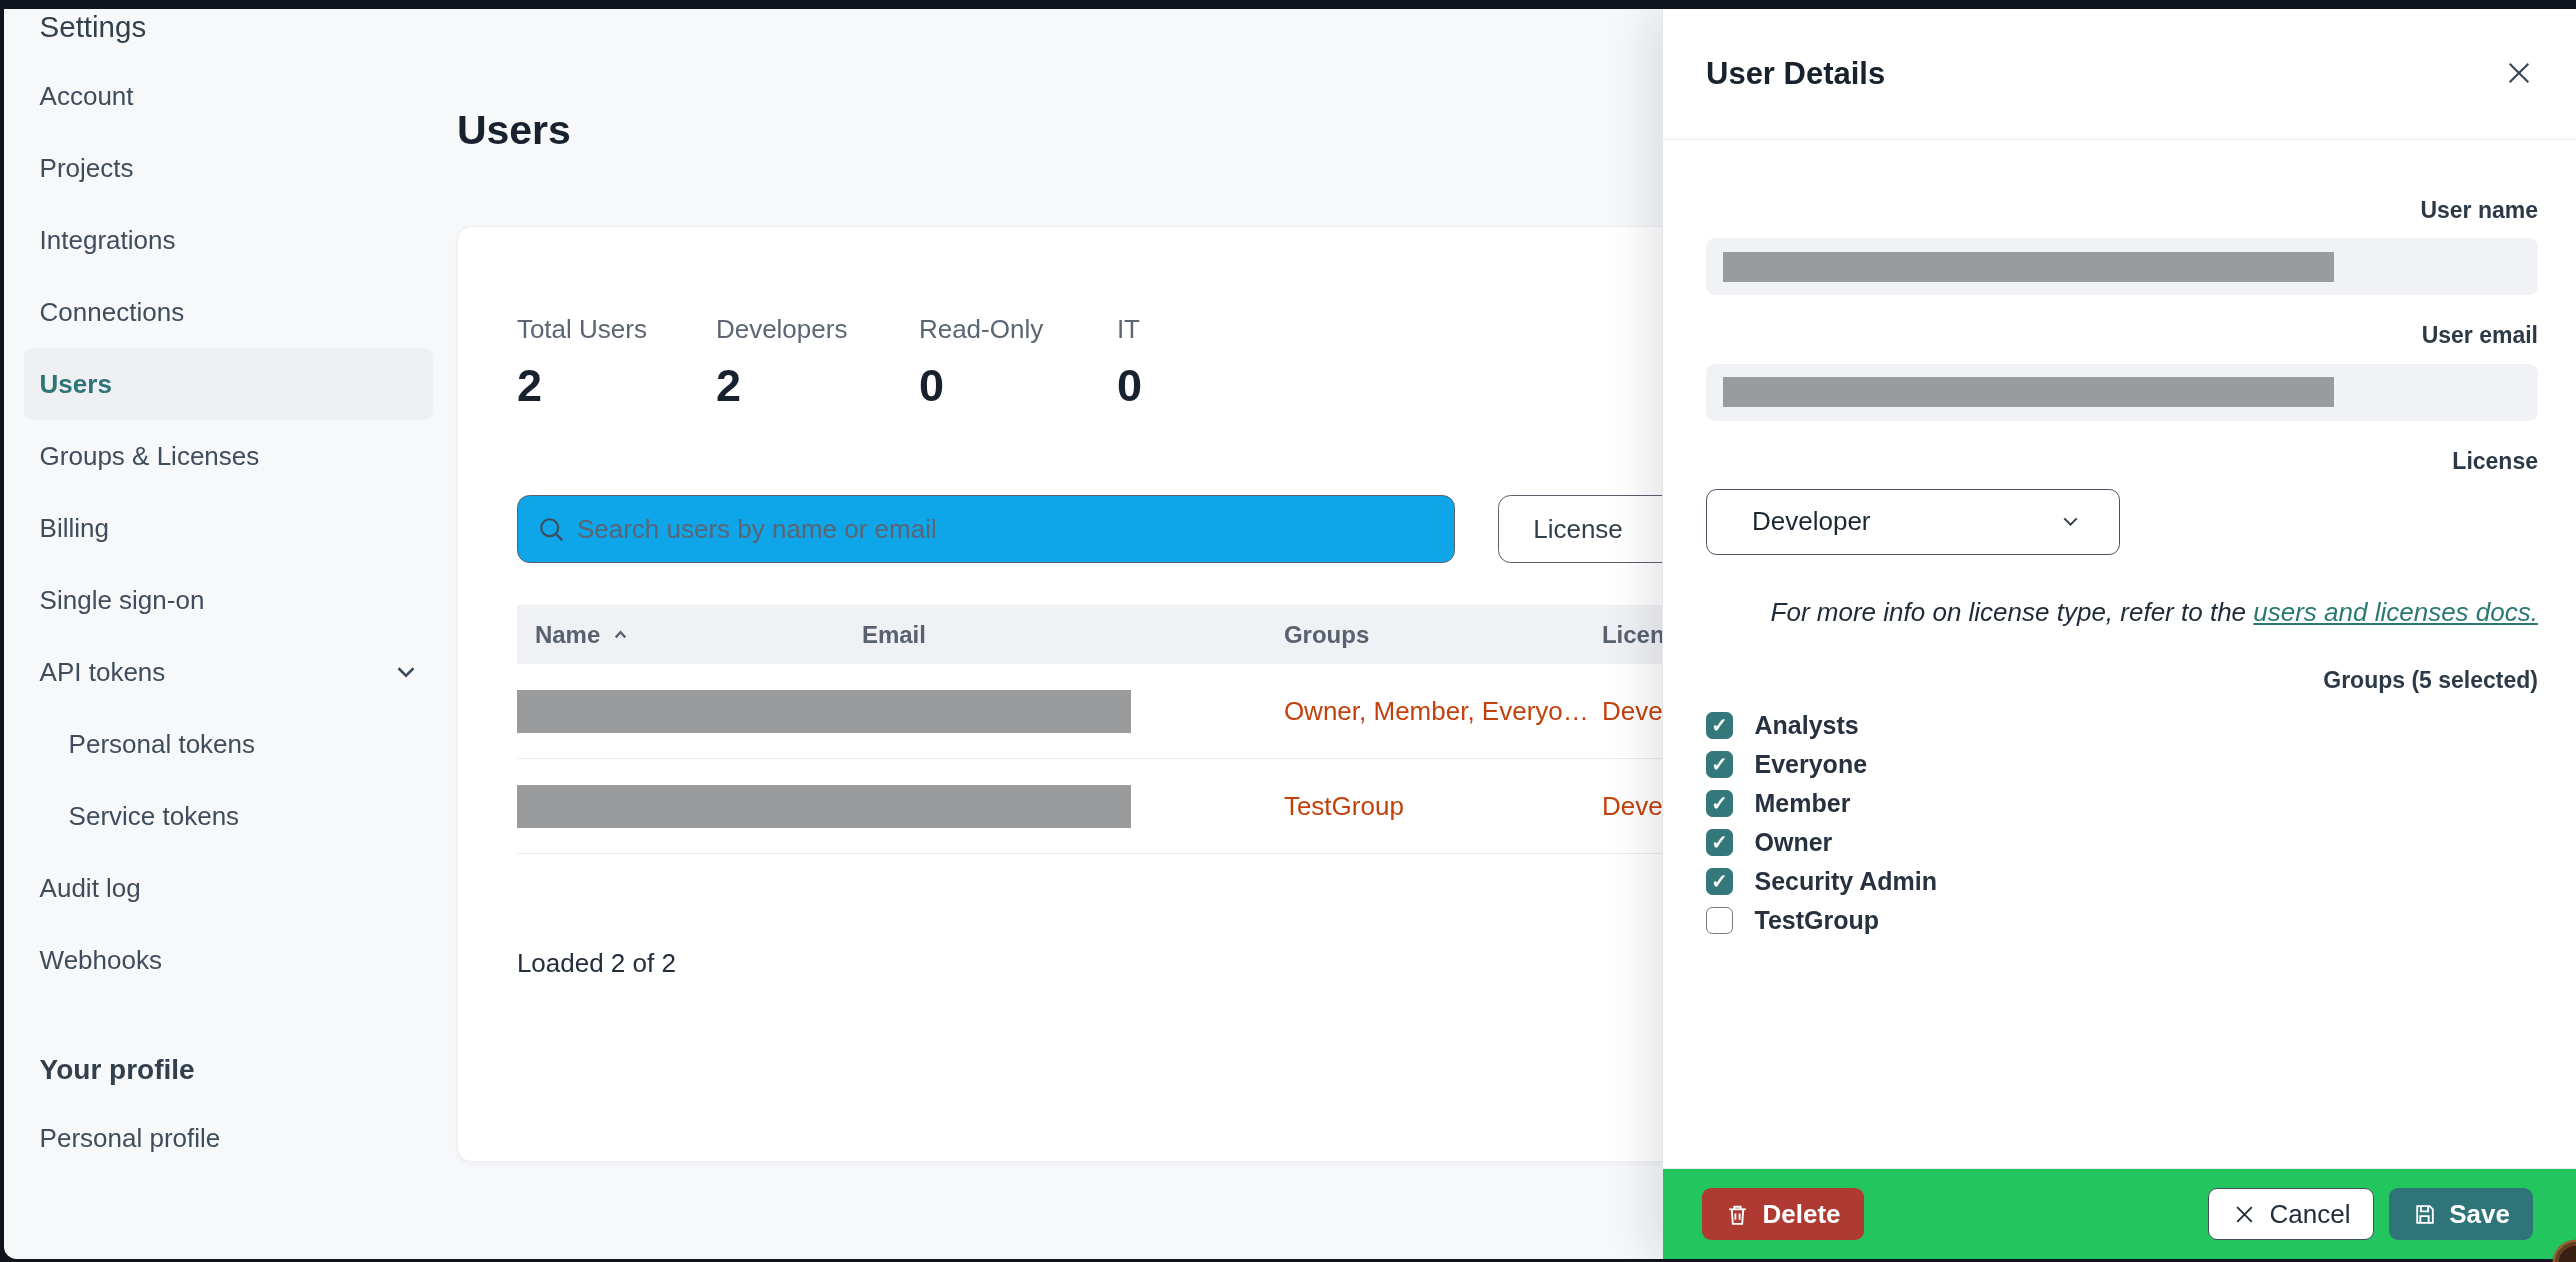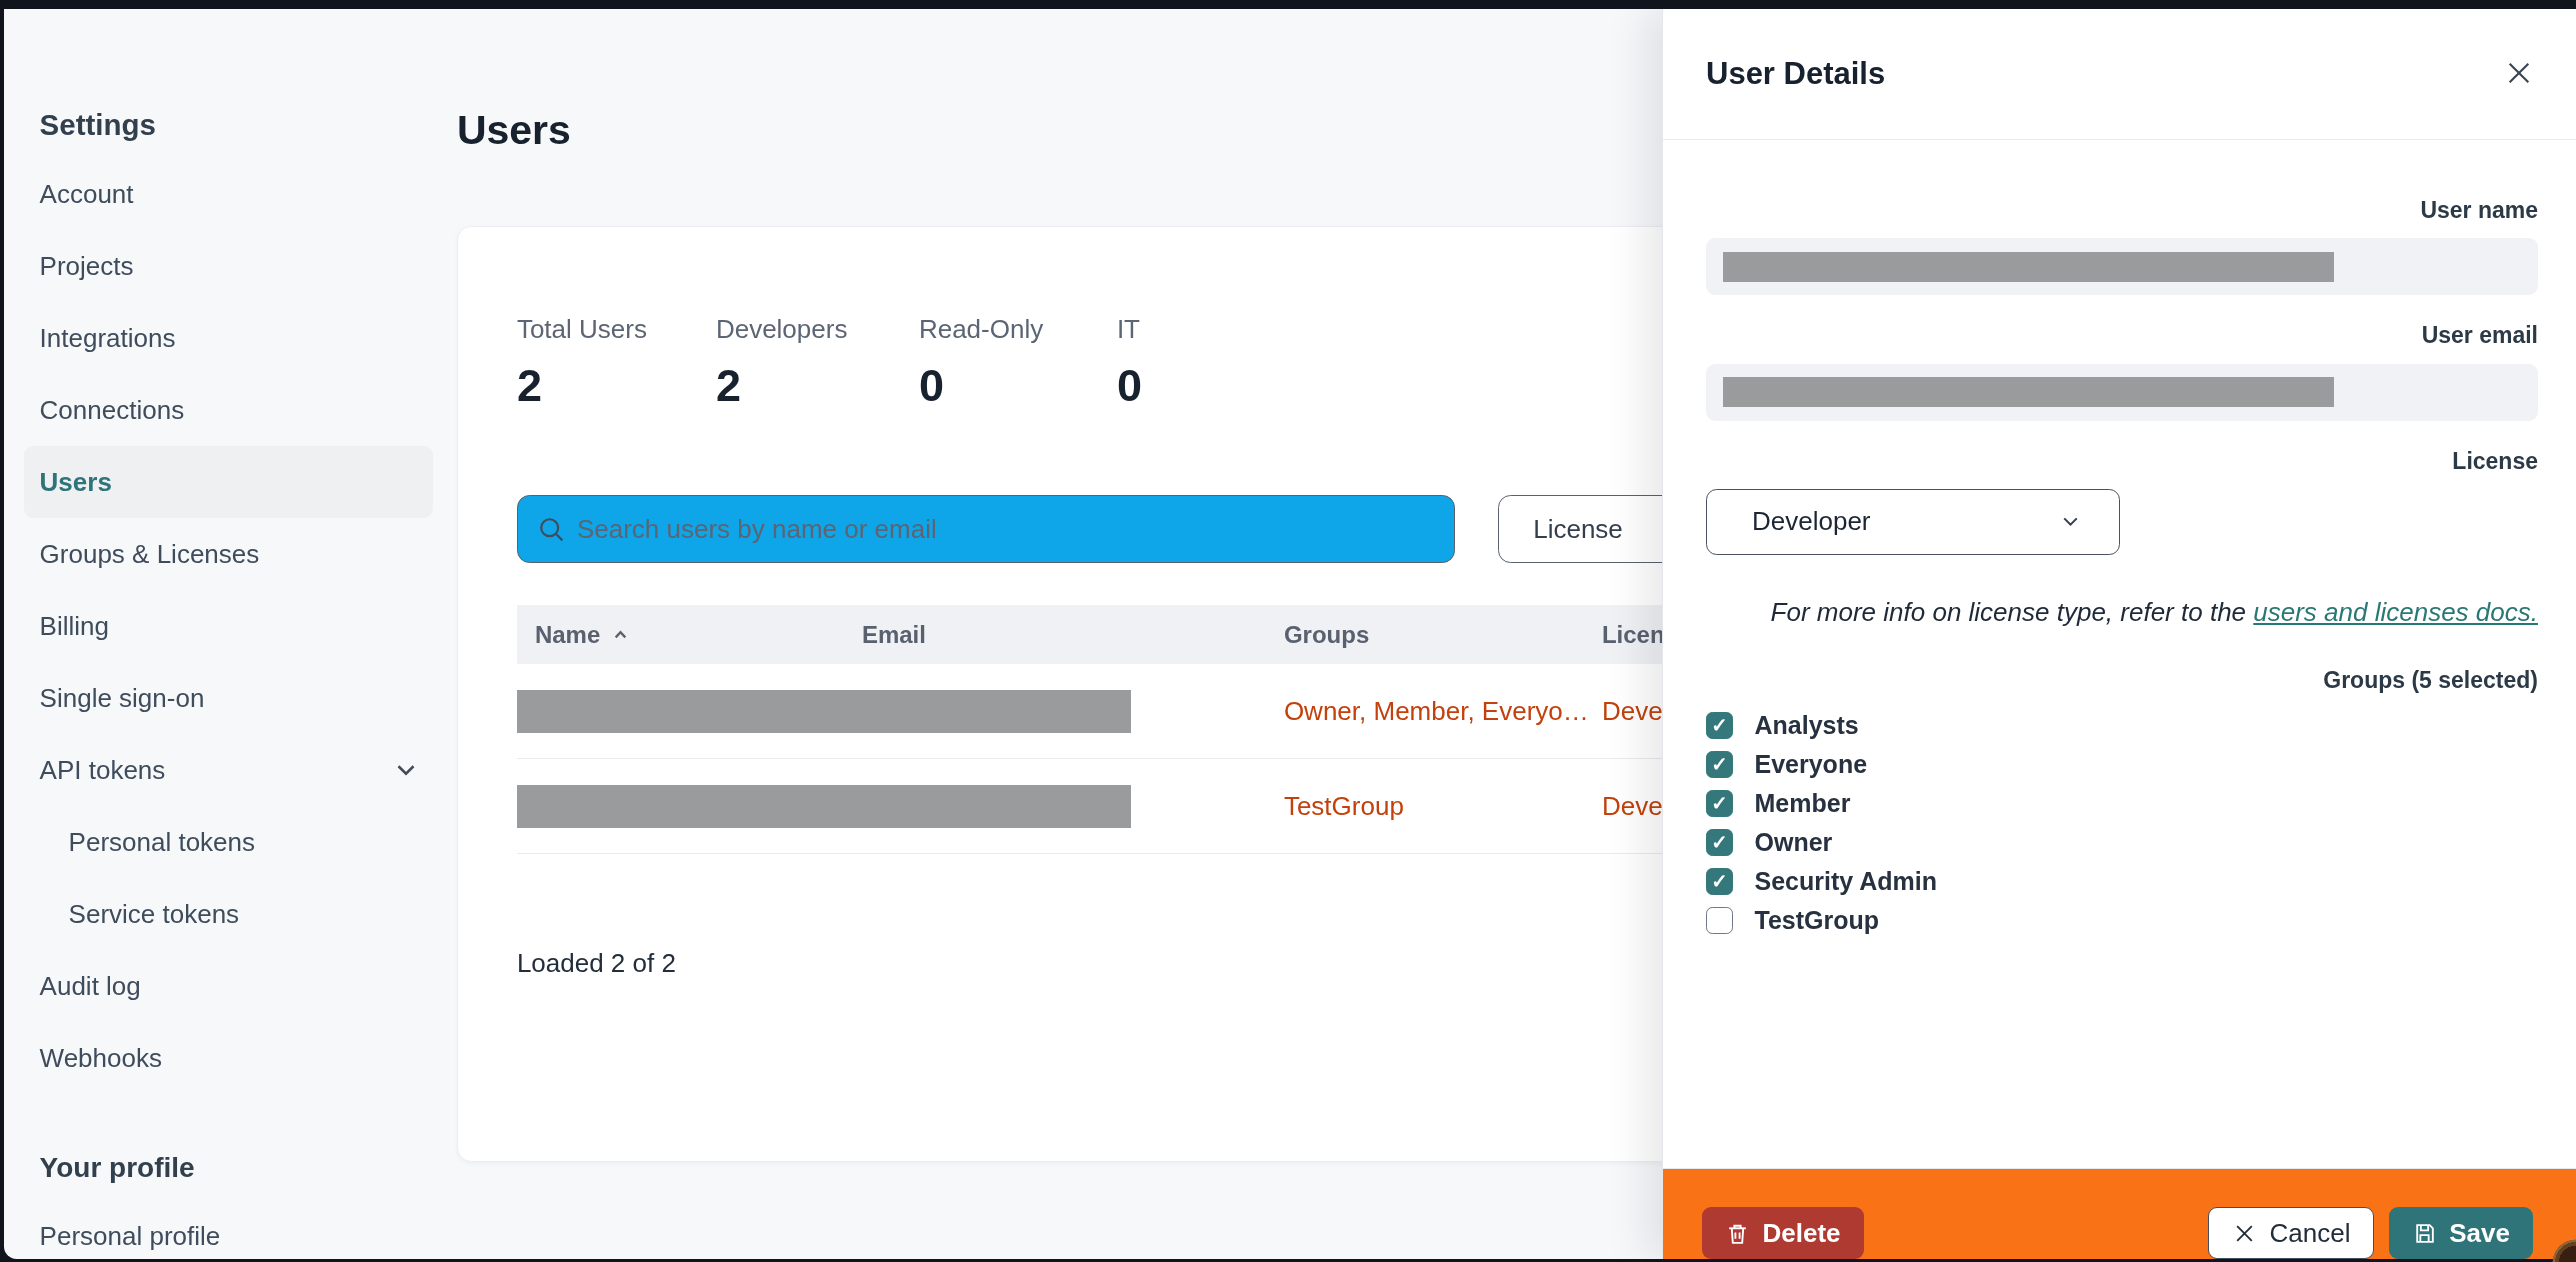--- a/index.html
+++ b/index.html
@@ -13,21 +13,21 @@
   }
   .app {
     position:absolute; top:9px; left:3.6px; right:0; bottom:3.6px;
     background:var(--page_bg);
     border-radius:0 0 12.5px 12.5px;
     overflow:hidden;
   }
 
   
   .sidebar { position:absolute; left:0; top:0; bottom:0; width:447px; padding-left:36px; }
-  .side-heading { margin-top:98px; font-size:29.5px; font-weight:bold; color:#32404e; line-height:36px; }
+  .side-heading { font-size:29.5px; font-weight:normal; color:#32404e; line-height:36px; }
   .nav { margin-top:15px; }
   .nav-item {
     height:72px; display:flex; align-items:center;
     font-size:26px; color:#3f4c5c; width:394px; cursor:pointer;
   }
   .nav-item.active {
     margin-left:-16px; padding-left:16px; width:409px;
     background:#eef0f1; border-radius:9px;
     color:var(--accent_teal); font-weight:bold;
   }
@@ -113,22 +113,22 @@
     width:27px; height:27px; border-radius:6.3px; border:1.8px solid #707a85; background:#fff;
     display:flex; align-items:center; justify-content:center; flex:none;
   }
   .checkbox[data-checked="true"] { background:var(--checkbox_teal); border-color:var(--checkbox_teal); }
   .checkbox .check-icon { display:none; color:#fff; font-size:19.7px; font-weight:bold; line-height:1; }
   .checkbox[data-checked="true"] .check-icon { display:block; }
   .check-label { margin-left:21.5px; font-size:25px; font-weight:bold; color:#27313f; }
   .perm-note { width:805px; }
   .drawer-footer {
     position:absolute; left:0; right:0; bottom:0; height:91px;
-    border-top:0.9px solid #e6e8eb; background:#f97316;
-    display:flex; align-items:flex-end; padding:0 43px 0 39px;
+    border-top:0.9px solid #e6e8eb; background:#22c55e;
+    display:flex; align-items:center; padding:0 43px 0 39px;
   }
   .btn {
     height:52px; border-radius:9px; display:flex; align-items:center; gap:12.5px;
     font-size:26px; font-weight:bold; font-family:inherit; cursor:pointer; border:none; padding:0 23px;
   }
   .btn svg { width:25px; height:25px; }
   .btn-delete { background:var(--danger_red); color:#fff; }
   .footer-right { margin-left:auto; display:flex; gap:14.3px; }
   .btn-cancel { background:#fff; border:1.8px solid #434e5c; color:#222d3b; font-weight:normal; }
   .btn-save { background:var(--accent_teal); color:#fff; }

